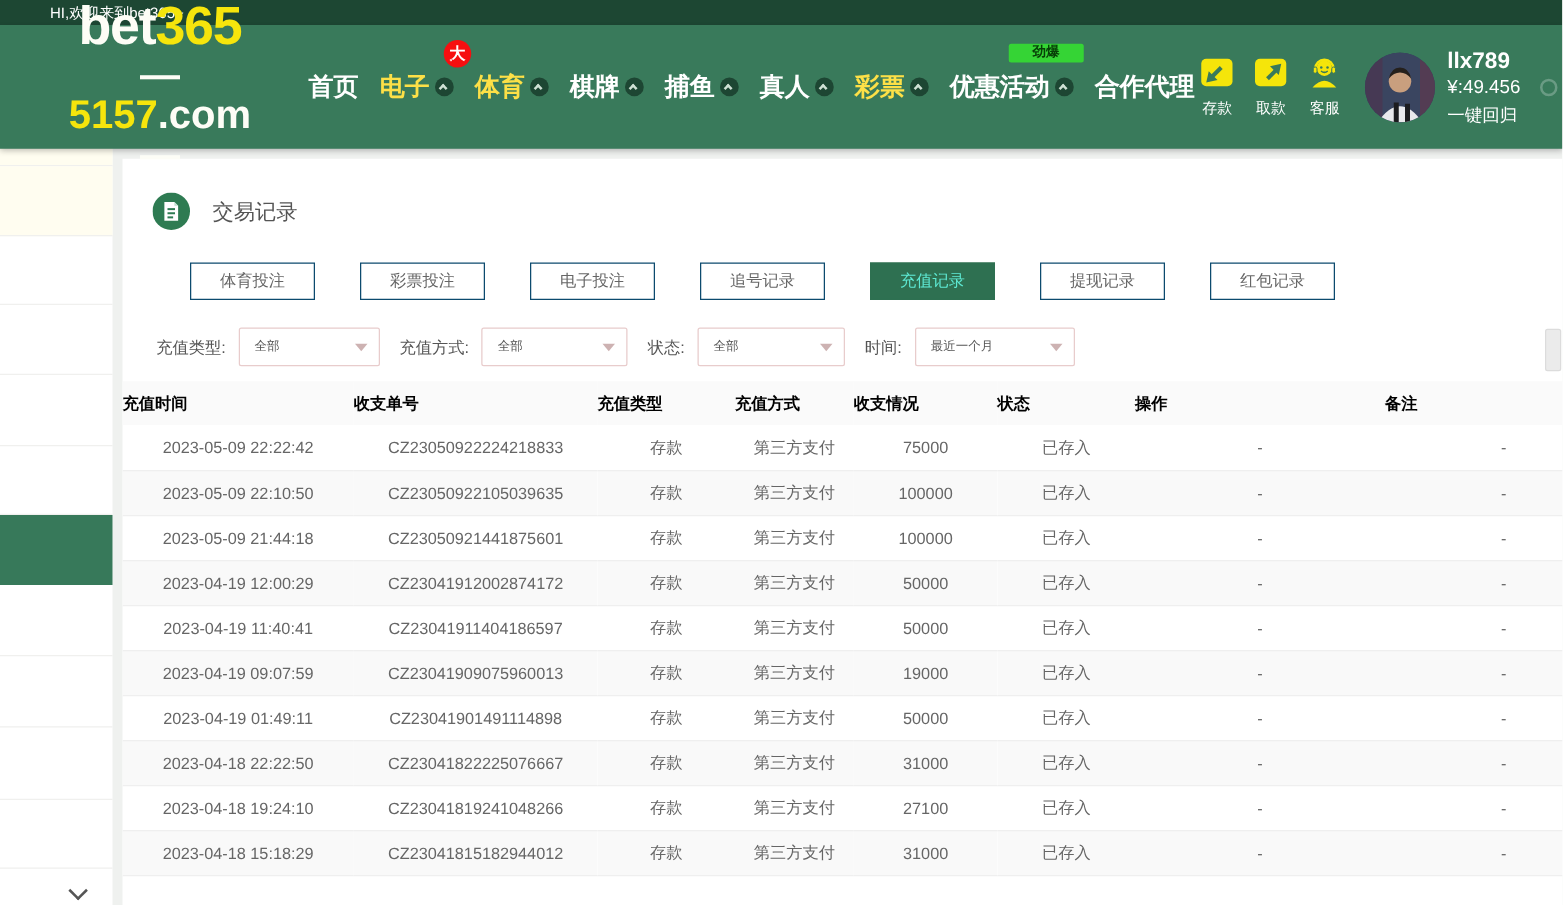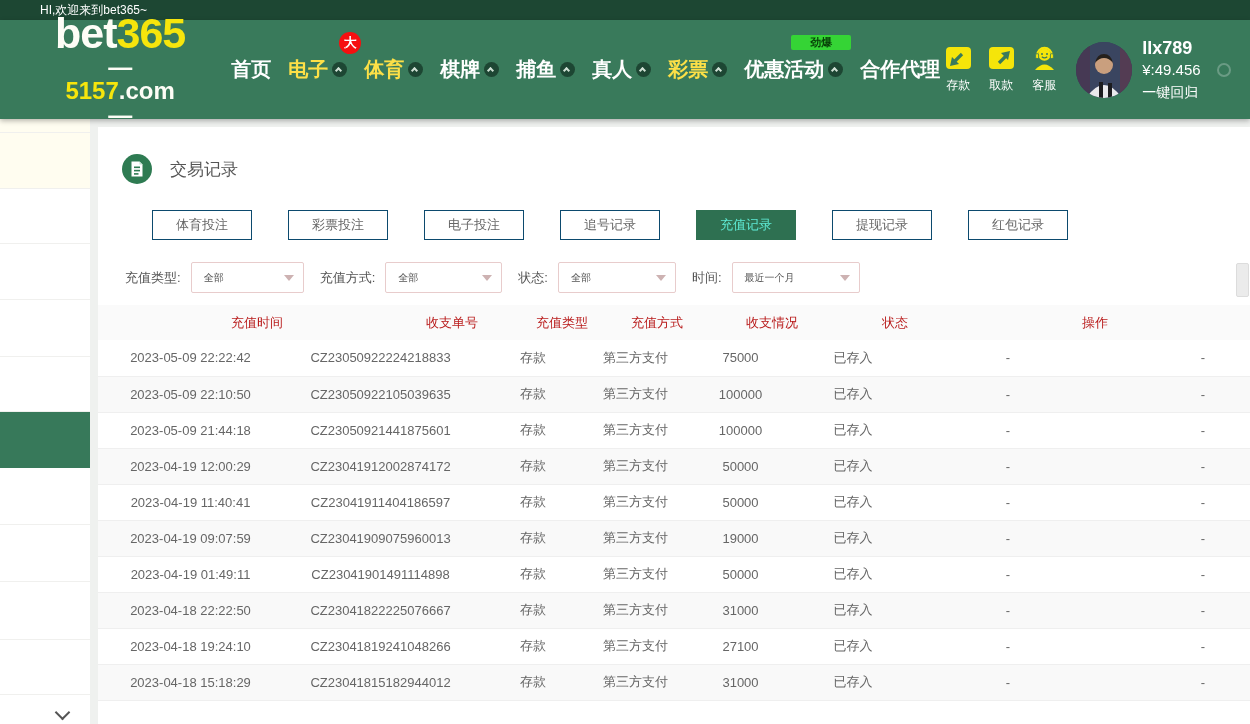--- a/index.html
+++ b/index.html
@@ -6,21 +6,21 @@
   body{margin:0;font-family:"Liberation Sans","DejaVu Sans",sans-serif}
   .stage{position:relative;width:1250px;height:724px;background:#eff1ef;overflow:hidden}
 
   
   .topbar{height:20px;background:#1d4733;color:#fff;font-size:12px;line-height:20px;padding-left:40px}
 
   
   .header{position:relative;height:99px;background:#397a5b;display:flex;align-items:center;box-shadow:0 2px 5px rgba(0,0,0,.28);z-index:5}
   .logo{margin-left:55px;text-align:center;line-height:1;cursor:pointer}
   .logo-l1{font-size:43px;font-weight:800;letter-spacing:-1px}
-  .logo-l2{font-size:24px;font-weight:700;margin-top:0}
+  .logo-l2{font-size:32px;font-weight:700;margin-top:0}
   .lw{color:#fdfdf6}.ly{color:#f6e50c}
   .nav{display:flex;align-items:center;margin-left:46px;gap:17px}
   .nav-item{position:relative;display:flex;align-items:center;color:#fff;font-size:20px;font-weight:700;cursor:pointer;white-space:nowrap}
   .nav-label.yellow{color:#fde047}
   .caret-circle{width:15px;height:15px;border-radius:50%;background:rgba(8,28,18,.55);margin-left:4px;position:relative;flex:none}
   .chev-up{position:absolute;left:4px;top:6px;width:5px;height:5px;border-left:2px solid #cfe0d4;border-top:2px solid #cfe0d4;transform:rotate(45deg)}
   .badge-red{position:absolute;top:-24px;right:-14px;width:22px;height:22px;background:#f60f10;color:#fff;font-size:13px;border-radius:50%;display:flex;align-items:center;justify-content:center;font-weight:700}
   .badge-red::after{content:'';position:absolute;left:3px;bottom:-5px;border:5px solid transparent;border-top-color:#f60f10;transform:rotate(30deg)}
   .badge-green{position:absolute;top:-21px;right:-8px;background:#35d435;color:#073f07;font-size:11px;font-weight:700;padding:1px 19px;border-radius:2px;line-height:13px;white-space:nowrap}
   .quick-actions{display:flex;margin-left:auto;gap:7px}
@@ -51,21 +51,21 @@
   .tab.active{background:#2e7051;border-color:#2e7051;color:#5eead4}
 
   .filters{display:flex;align-items:center;margin:22px 0 0 27px;height:31px}
   .filter-group{display:flex;align-items:center;margin-right:16px}
   .filter-label{font-size:13px;color:#555;margin-right:10px;white-space:nowrap}
   .select{position:relative;height:31px;border:1px solid #e8cccc;border-radius:2px;background:#fff;line-height:29px;padding-left:12px;font-size:10px;color:#555;cursor:pointer;white-space:nowrap}
   .sel-caret{position:absolute;right:9px;top:12px;width:0;height:0;border-left:5px solid transparent;border-right:5px solid transparent;border-top:6px solid #cdb2b2}
   .fg0 .select{width:113px}.fg1 .select{width:117px}.fg2 .select{width:118px}.fg3 .select{width:128px}
 
   .records{border-collapse:collapse;table-layout:fixed;width:1200px;margin-top:12px;font-size:13px}
-  .records th{height:35px;background:#fafafa;color:#b91c1c;font-weight:400;text-align:right}
+  .records th{height:35px;background:#fafafa;color:#000000;font-weight:700;text-align:left}
   .records td{height:36px;color:#666;text-align:center;border-bottom:1px solid #efefef;overflow:hidden;white-space:nowrap}
   .records tbody tr:nth-child(even){background:#f9f9f9}
 
   .scroll-thumb{position:absolute;left:1236px;top:263px;width:13px;height:34px;background:#ebebeb;border:1px solid #dcdcdc;border-radius:2px;cursor:pointer}
 </style>
 </head>
 <body>
 
 <div class="stage">
 

